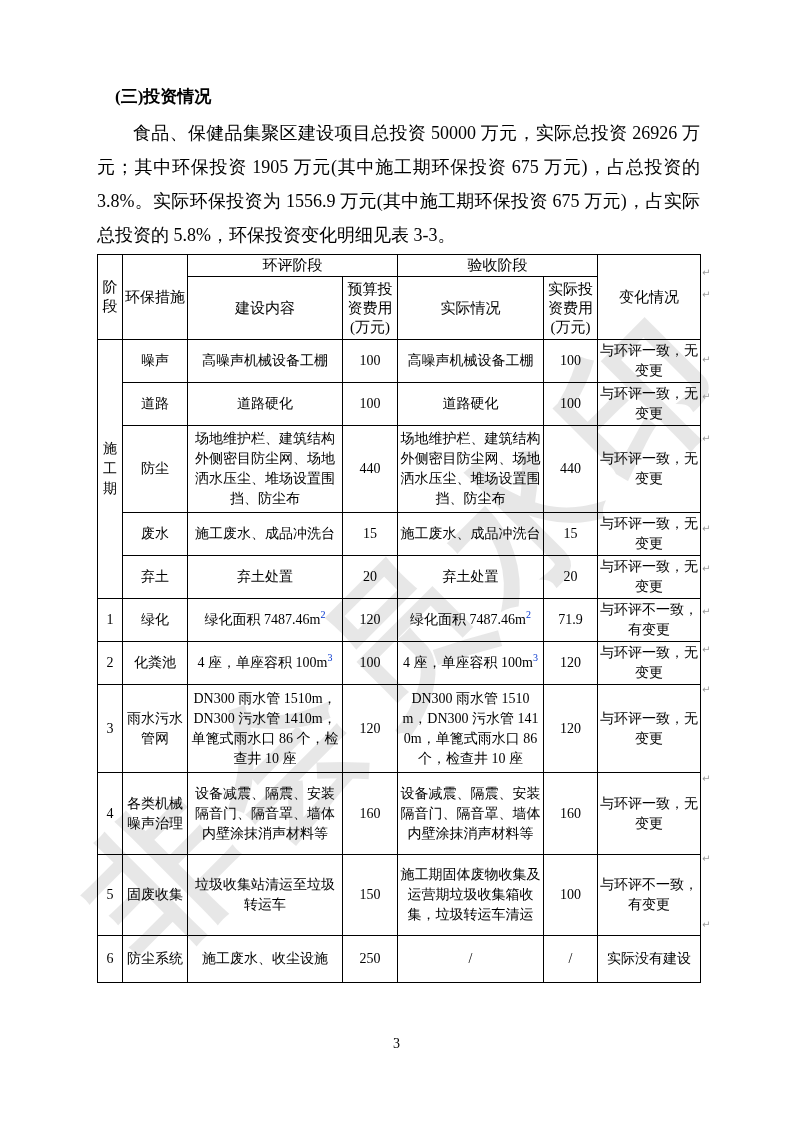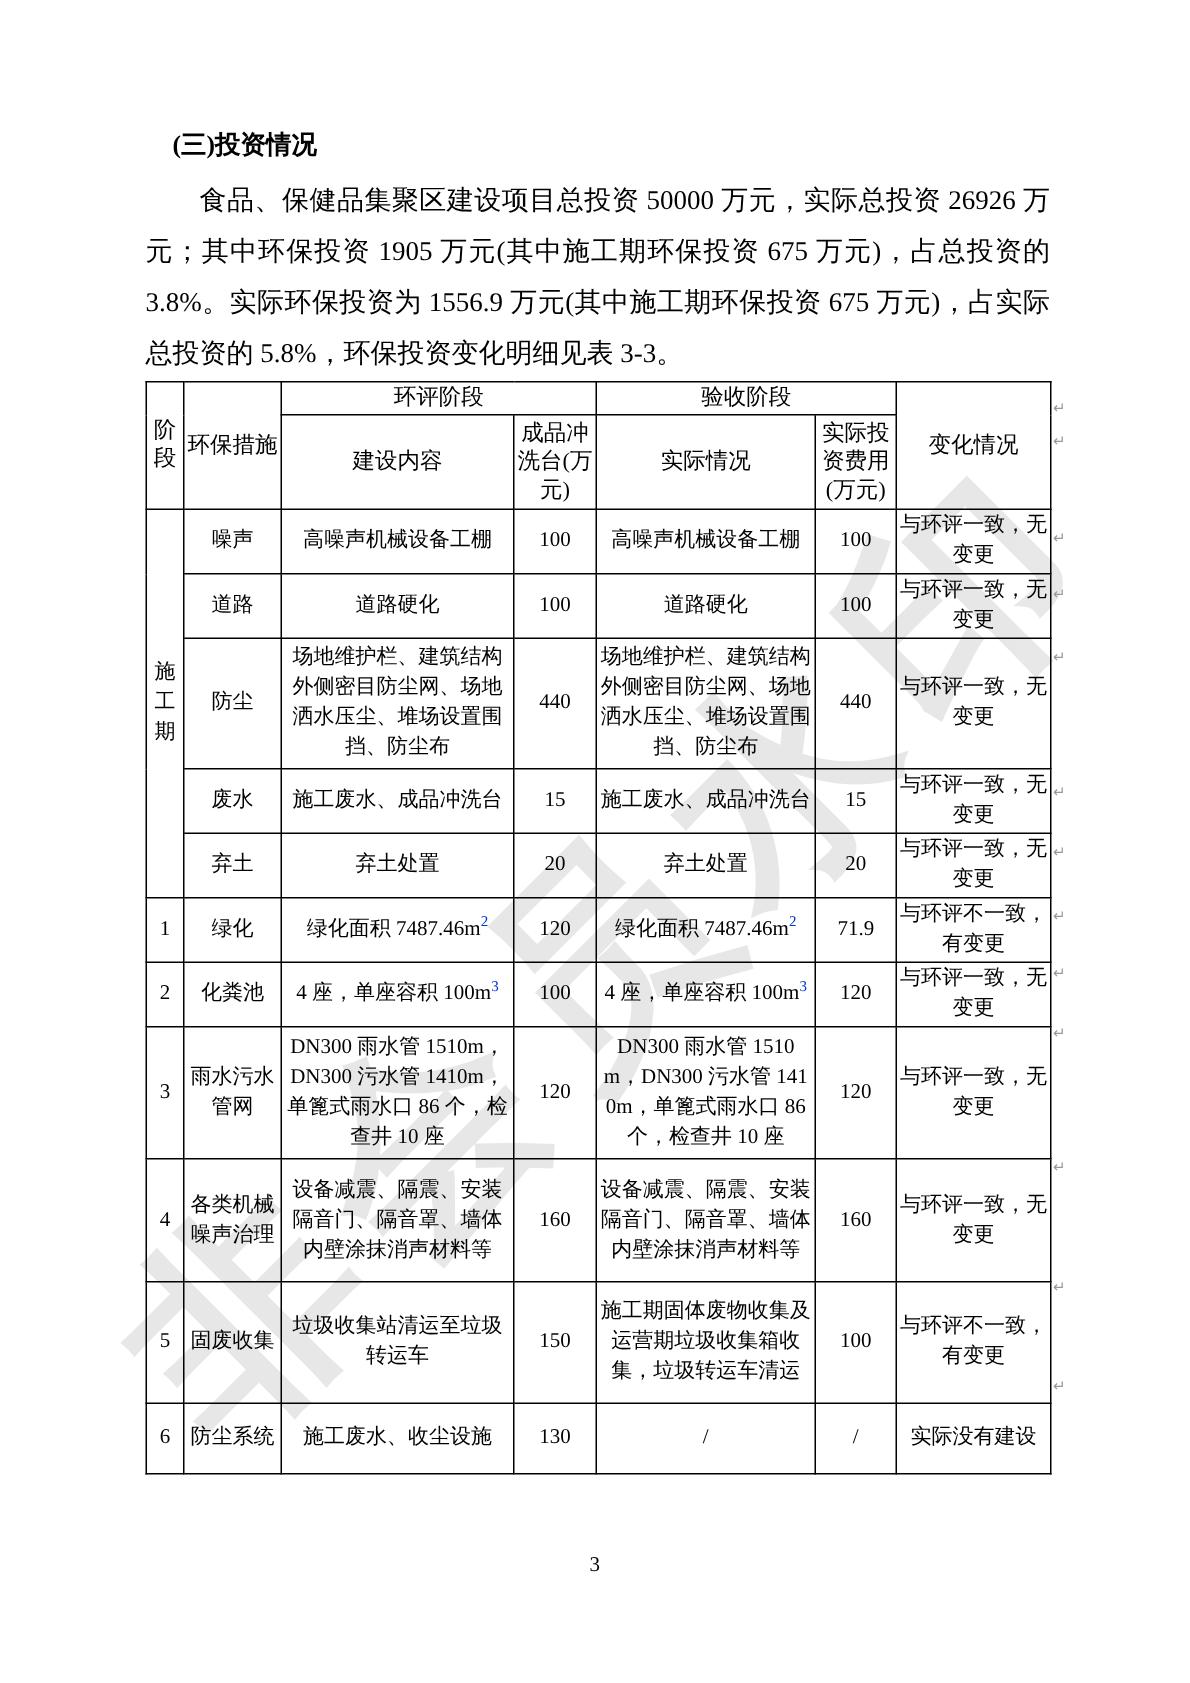--- a/index.html
+++ b/index.html
@@ -139,21 +139,21 @@
       <tbody>
           <tr style="height:20px">
         <th rowspan="2">阶段</th>
         <th rowspan="2">环保措施</th>
         <th colspan="2">环评阶段</th>
         <th colspan="2">验收阶段</th>
         <th rowspan="2">变化情况</th>
       </tr>
       <tr style="height:63px">
         <th>建设内容</th>
-        <th>成品冲洗台(万元)</th>
+        <th>预算投资费用(万元)</th>
         <th>实际情况</th>
         <th>实际投资费用(万元)</th>
       </tr>
 
       <tr style="height:42px">
         <td class="stage-v" rowspan="5">施工期</td>
         <td>噪声</td>
         <td>高噪声机械设备工棚</td>
         <td class="num-cell">100</td>
         <td>高噪声机械设备工棚</td>
@@ -235,21 +235,21 @@
         <td>垃圾收集站清运至垃圾转运车</td>
         <td class="num-cell">150</td>
         <td>施工期固体废物收集及运营期垃圾收集箱收集，垃圾转运车清运</td>
         <td class="num-cell">100</td>
         <td class="change-cell">与环评不一致，有变更</td>
       </tr>
       <tr style="height:47px">
         <td>6</td>
         <td>防尘系统</td>
         <td>施工废水、收尘设施</td>
-        <td class="num-cell">130</td>
+        <td class="num-cell">250</td>
         <td>/</td>
         <td class="num-cell">/</td>
         <td class="change-cell">实际没有建设</td>
       </tr>
     </tbody>
       </table>
 
   </div>
 
   <div class="page-number">3</div>

